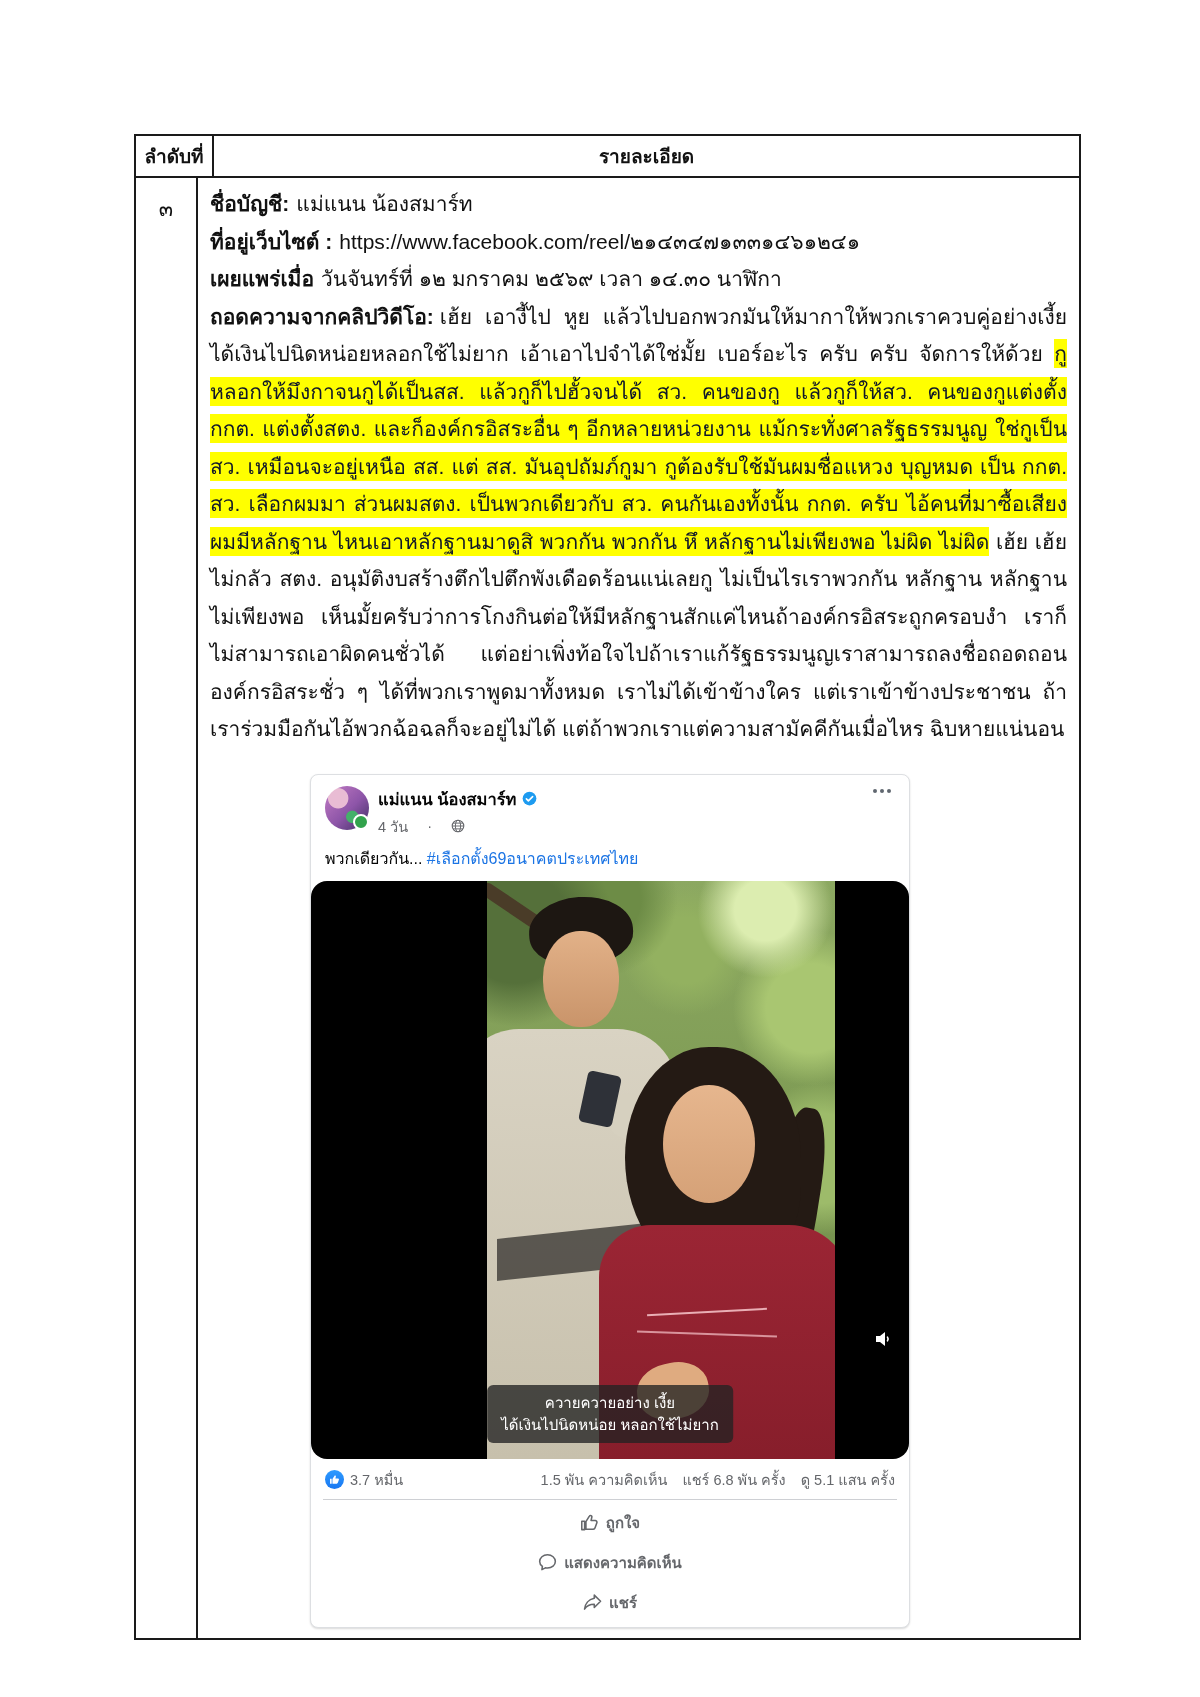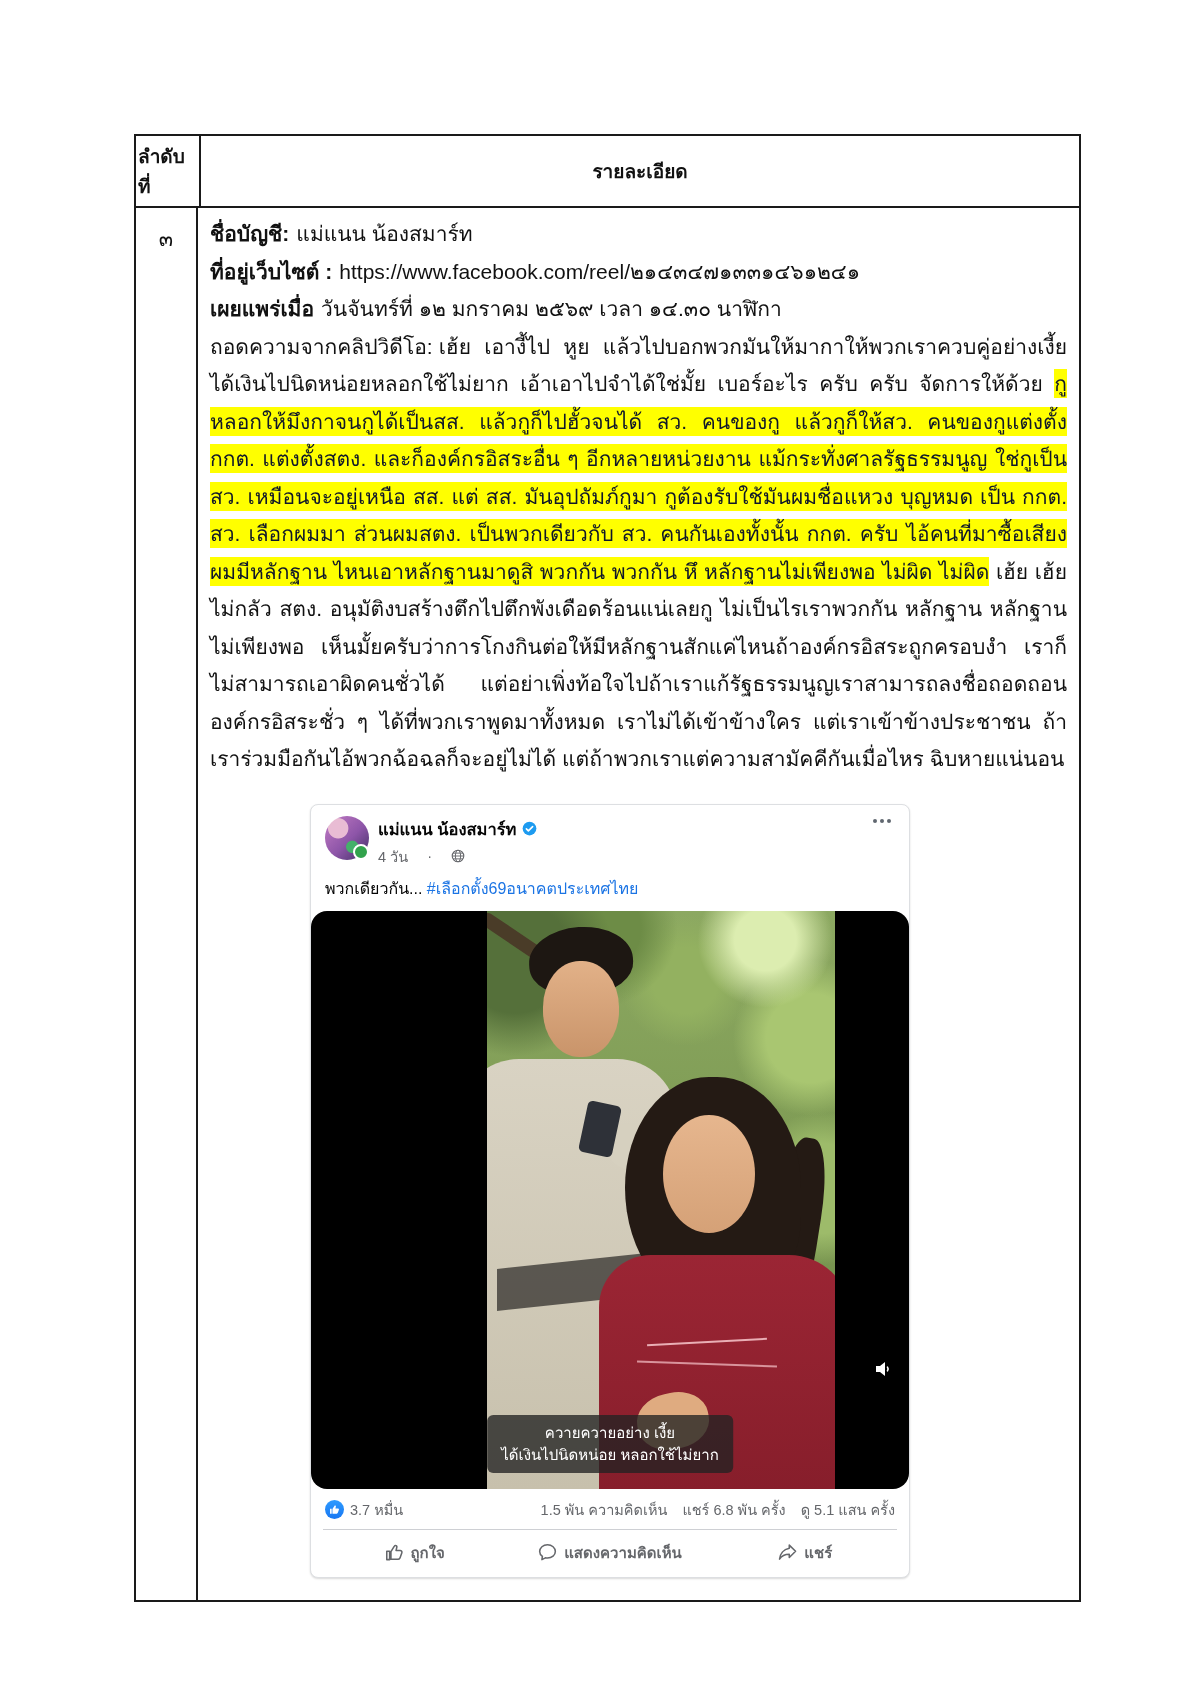--- a/index.html
+++ b/index.html
@@ -2,31 +2,31 @@
 <html><head>
 <meta charset="utf-8">
 <style>
   * { box-sizing: border-box; margin: 0; padding: 0; }
   html,body { width:1200px; height:1697px; background:#ffffff; font-family:"Liberation Sans", sans-serif; color:#111; }
   body { position:relative; }
 
   
   .doc-table { position:absolute; left:134px; top:134px; width:947px; border:2px solid #1a1a1a; background:#fff; }
   .thead { display:flex; border-bottom:2px solid #1a1a1a; }
-  .th-no { width:65px; border-right:2px solid #1a1a1a; display:flex; align-items:center; justify-content:center;
+  .th-no { width:78px; border-right:2px solid #1a1a1a; display:flex; align-items:center; justify-content:center;
            font-weight:bold; font-size:19px; padding:5px 2px; }
   .th-detail { flex:1; display:flex; align-items:center; justify-content:center; font-weight:bold; font-size:19px; padding:5px 2px; }
   .trow { display:flex; min-height:1392px; }
   .td-no { width:62px; border-right:2px solid #1a1a1a; text-align:center; padding-top:14px; font-size:21px; }
   .td-detail { flex:1; padding:7px 12px 10px 12px; }
 
   .field { font-size:21px; line-height:37.5px; }
   .field b { font-weight:bold; margin-right:7px; }
   .transcript { font-size:21px; line-height:37.5px; text-align:justify; }
-  .transcript b { font-weight:normal; margin-right:6px; }
+  .transcript b { font-weight:bold; margin-right:6px; }
   mark { background:#ffff00; color:#0f172a; padding:3px 0; }
 
   
   .fb-card { width:600px; margin:26px 0 0 100px; background:#fff; border:1px solid #dddfe2; border-radius:8px;
              box-shadow:0 1px 2px rgba(0,0,0,.15); overflow:hidden; font-family:"Liberation Sans", sans-serif; }
   .fb-head { display:flex; align-items:flex-start; gap:9px; padding:11px 14px 0 14px; position:relative; }
   .fb-avatar { width:44px; height:44px; border-radius:50%; position:relative; flex:none;
                background:radial-gradient(circle at 30% 28%, #e9bcd4 0 22%, rgba(0,0,0,0) 24%),
                           radial-gradient(circle at 62% 70%, #44b06a 0 14%, rgba(0,0,0,0) 16%),
                           linear-gradient(135deg,#c37cc4 0%,#8d55a8 55%,#3f2f63 100%); }
@@ -75,21 +75,21 @@
                    font-size:15px; line-height:22px; text-align:center; white-space:nowrap; }
   .mute-btn { position:absolute; right:15px; bottom:110px; width:20px; height:20px; cursor:pointer; }
 
   
   .fb-stats { display:flex; align-items:center; padding:9px 14px 8px 14px; font-size:14.5px; color:#65676b; }
   .like-badge { width:19px; height:19px; border-radius:50%; flex:none;
                 background:linear-gradient(180deg,#2e9bff,#1877f2); display:flex; align-items:center; justify-content:center;
                 box-shadow:0 0 0 2px #fff; margin-right:6px; }
   .fb-stats-right { margin-left:auto; display:flex; gap:15px; }
   .fb-divider { border-top:1px solid #ced0d4; margin:0 12px; }
-  .fb-actions { display:flex; padding:3px 6px 4px 6px; }
+  .fb-actions { display:flex; padding:3px 6px 4px 6px;flex-direction:column; }
   .fb-action { flex:1; display:flex; align-items:center; justify-content:center; gap:7px; padding:8px 0;
                color:#65676b; font-size:15px; font-weight:bold; border-radius:4px; cursor:pointer; }
   .fb-action svg { flex:none; }
 </style>
 </head>
 <body>
 
 <div class="doc-table">
   <div class="thead">
     <div class="th-no">ลำดับที่</div>

